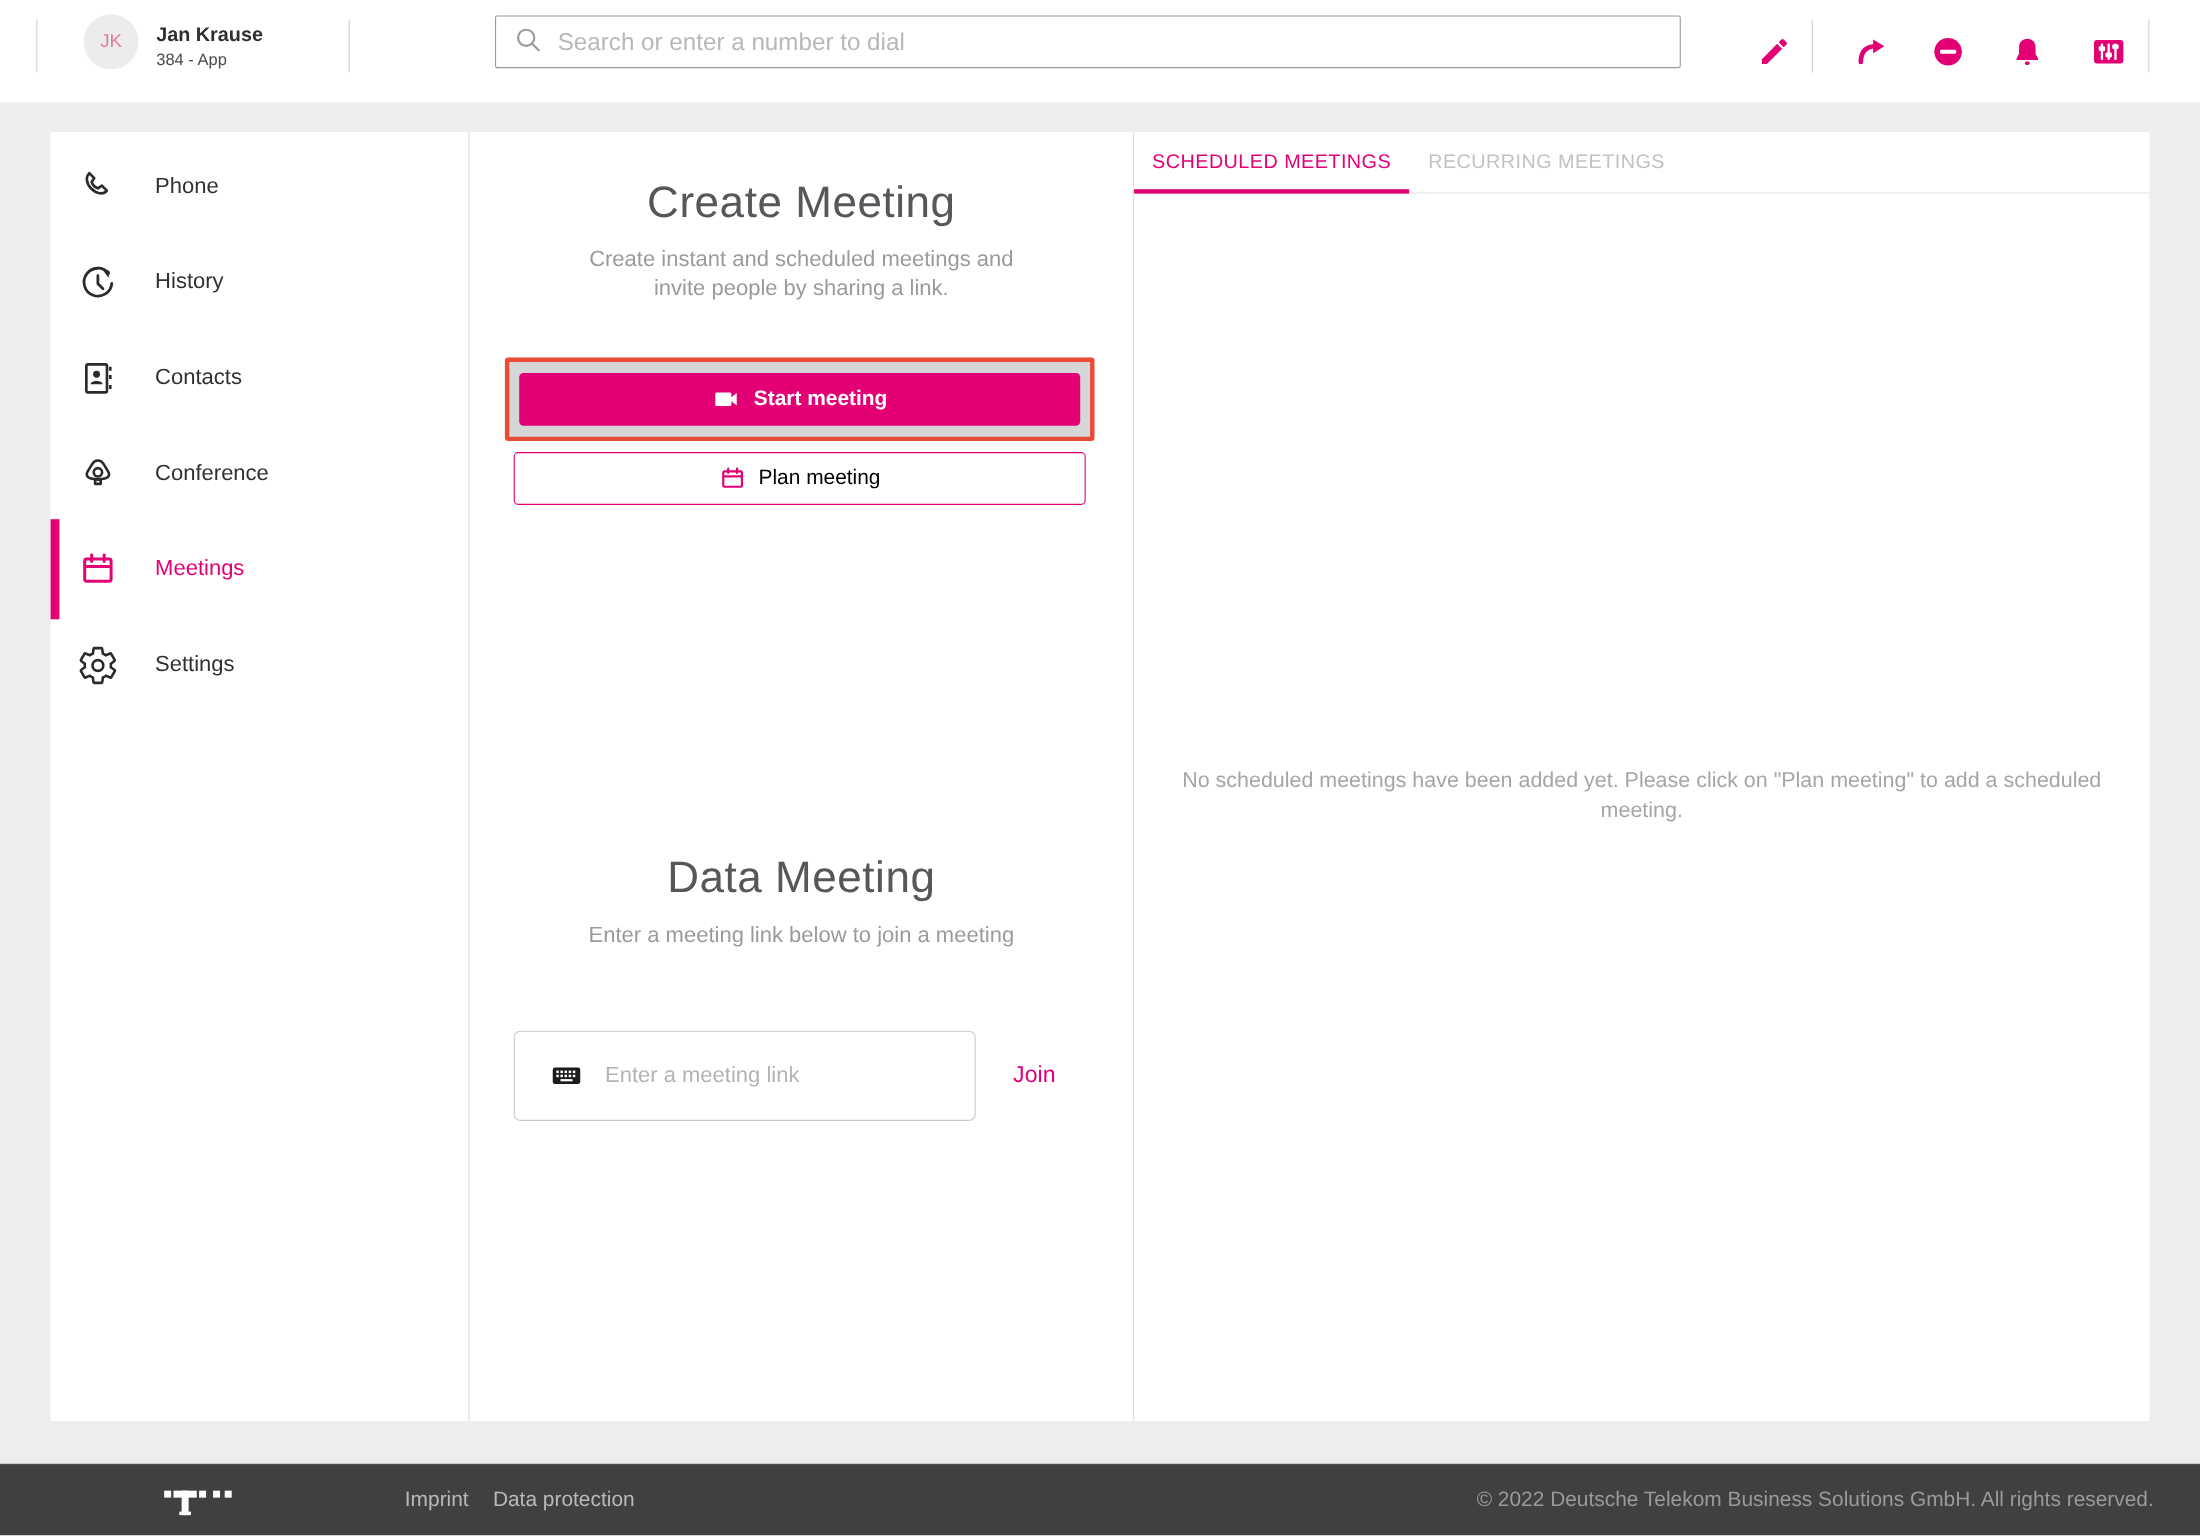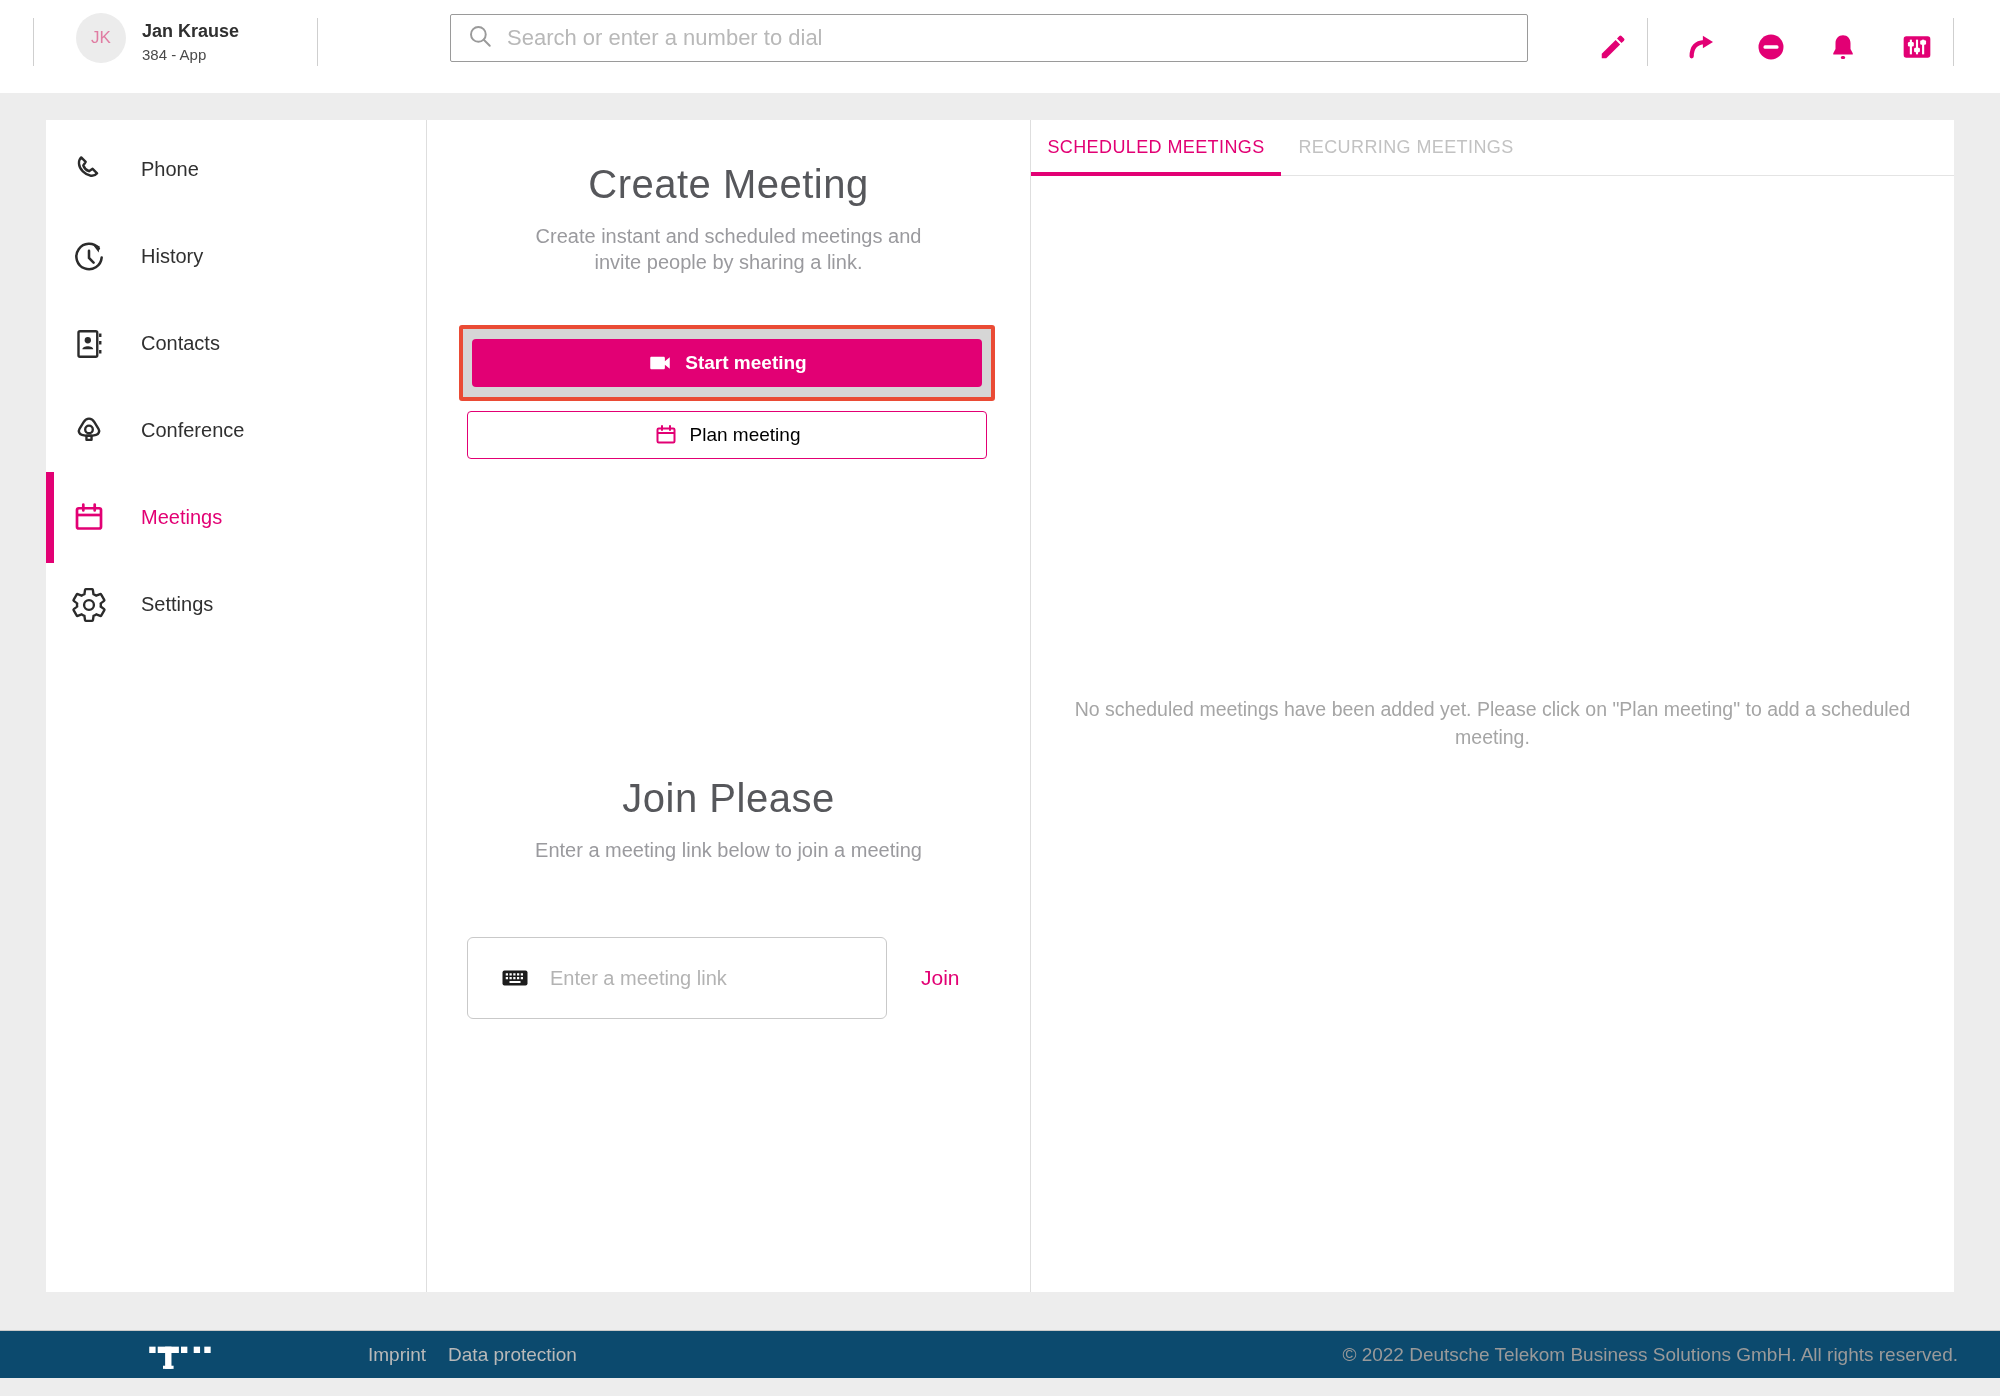--- a/index.html
+++ b/index.html
@@ -76,21 +76,21 @@
   .tabs{display:flex;height:56px;border-bottom:1px solid #e4e4e4;}
   .tab{position:relative;width:250px;display:flex;align-items:center;justify-content:center;
        font-size:18px;letter-spacing:.4px;color:#c2c2c2;cursor:pointer;}
   .tab.active{color:#E20074;}
   .tab.active::after{content:"";position:absolute;left:0;right:0;bottom:-1px;height:4px;
        background:#E20074;}
   .empty-msg{position:absolute;left:50%;top:575px;transform:translateX(-50%);width:880px;
        text-align:center;font-size:19.5px;color:#a5a5a5;line-height:1.45;}
 
   
-  .footer{position:absolute;left:0;top:1330px;width:2000px;height:48px;background:#0c4a6e;
+  .footer{position:absolute;left:0;top:1330px;width:2000px;height:66px;background:#404040;
           border-top:1px solid #c9c9c9;}
   .footer-logo{position:absolute;left:148px;top:50%;transform:translateY(-50%);}
   .footer-links{position:absolute;left:368px;top:50%;transform:translateY(-50%);
           display:flex;gap:22px;}
   .footer-link{color:#b9b9b9;font-size:19px;cursor:pointer;}
   .footer-copy{position:absolute;right:42px;top:50%;transform:translateY(-50%);
           color:#9a9a9a;font-size:19px;}
 </style>
 </head>
 <body>
@@ -244,21 +244,21 @@
             <rect x="3.5" y="5.5" width="17" height="14" rx="1.2"></rect>
             <path d="M3.5 10 h17"></path>
             <path d="M8 3 v4 M16 3 v4" stroke-linecap="round"></path>
           </svg>
         </span>
         <span>Plan meeting</span>
       </button>
     </div>
 
     <div class="join-wrap">
-      <h1 class="panel-h1" style="padding-top:0;">Join Please</h1>
+      <h1 class="panel-h1" style="padding-top:0;">Data Meeting</h1>
       <div class="panel-sub" style="width:480px;">Enter a meeting link below to join a meeting</div>
 
       <div class="join-row">
         <div class="link-input">
           <span style="display:flex;">
             <svg width="30" height="30" viewBox="0 0 24 24">
               <rect x="2" y="6" width="20" height="12" rx="1.6" fill="#1d1d1d"></rect>
               <g fill="#ffffff">
                 <rect x="4.6" y="8.2" width="1.8" height="1.8"></rect>
                   <rect x="7.6" y="8.2" width="1.8" height="1.8"></rect>

